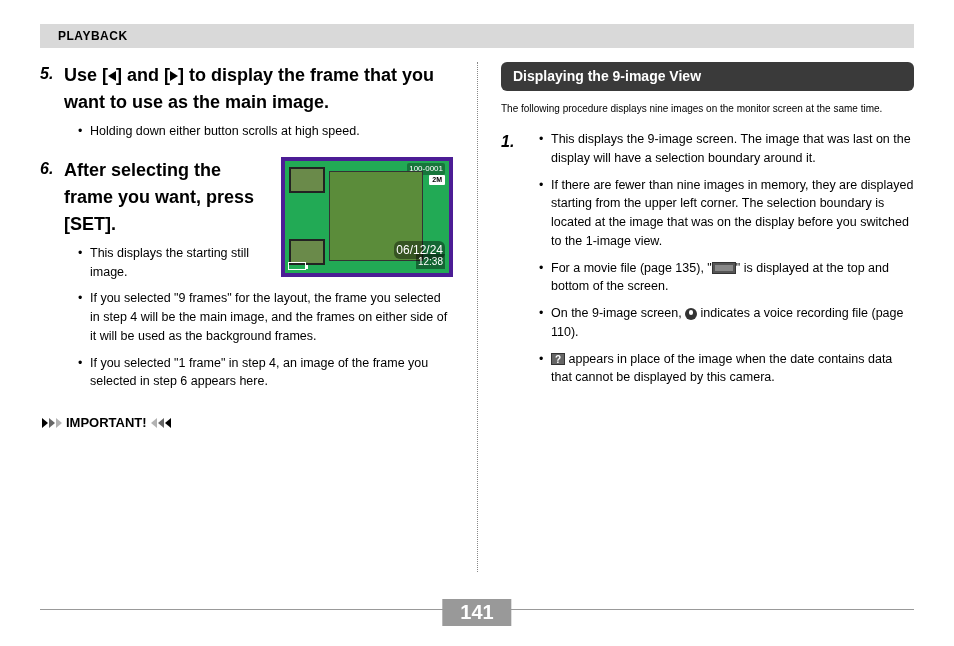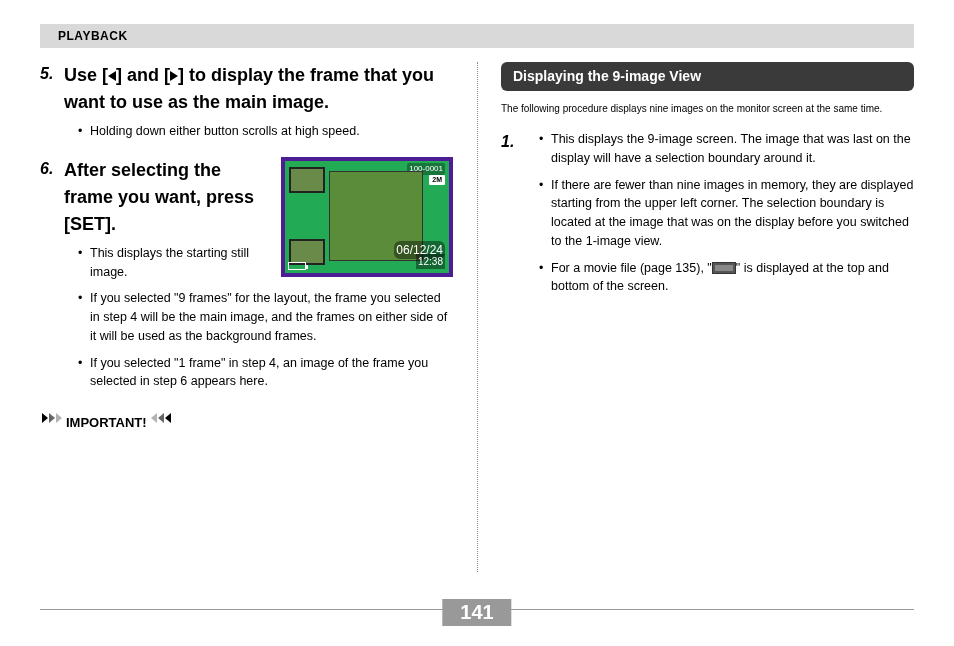--- a/index.html
+++ b/index.html
@@ -24,21 +24,21 @@
   .lcd .sizebadge { position: absolute; top: 14px; right: 4px; background: #fff; color: #000; font-size: 7px; font-weight: bold; padding: 0 3px; border-radius: 1px; }
   .lcd .strip { position: absolute; left: 4px; width: 38px; }
   .lcd .strip.top { top: 6px; }
   .lcd .strip.bot { bottom: 6px; }
   .lcd .strip .th { width: 36px; height: 26px; background: #6a8a4a; border: 2px solid #222; margin-bottom: 2px; }
   .lcd .main { position: absolute; left: 44px; top: 10px; right: 26px; bottom: 12px; background: #5b8c3a; border: 1px solid #333; }
   .lcd .date { position: absolute; bottom: 14px; right: 4px; color: #fff; font-size: 12px; background: rgba(0,0,0,0.4); padding: 0 2px; border-radius: 6px; }
   .lcd .time { position: absolute; bottom: 4px; right: 4px; color: #fff; font-size: 10px; background: rgba(0,0,0,0.4); padding: 0 2px; }
   .lcd .batt { position: absolute; bottom: 3px; left: 3px; width: 18px; height: 8px; border: 1px solid #fff; }
   .lcd .batt::after { content: ""; position: absolute; right: -3px; top: 2px; width: 2px; height: 4px; background: #fff; }
-  .important-row { display: flex; gap: 4px; margin-top: 14px; margin-bottom: 4px; margin-left: 2px; }
+  .important-row { display: flex; align-items: center; gap: 4px; margin-top: 14px; margin-bottom: 4px; margin-left: 2px; }
   .important-row .lbl { font-weight: bold; font-size: 13px; }
   .imp-icon { display: inline-flex; gap: 1px; }
   .imp-icon .t { width: 0; height: 0; border-top: 5px solid transparent; border-bottom: 5px solid transparent; }
   .imp-icon.right .t { border-left: 6px solid #000; border-right: none; }
   .imp-icon.left .t { border-right: 6px solid #000; border-left: none; }
   .imp-icon .t.fade1 { opacity: 0.6; }
   .imp-icon .t.fade2 { opacity: 0.3; }
   .section-pill { background: #3a3a3a; color: #fff; border-radius: 6px; padding: 4px 12px; font-weight: bold; font-size: 14px; margin-bottom: 10px; display: inline-block; width: 100%; }
   .inline-icon { display: inline-block; vertical-align: middle; }
   .icon-multigrid { width: 14px; height: 10px; background: #000; position: relative; border-radius: 1px; }
@@ -135,20 +135,26 @@
 
       <div class="step">
         <div class="num">1.</div>
         <div class="body">
           <ul class="bullets">
             <li>This displays the 9-image screen. The image that was last on the display will have a selection boundary around it.</li>
             <li>If there are fewer than nine images in memory, they are displayed starting from the upper left corner. The selection boundary is located at the image that was on the display before you switched to the 1-image view.</li>
             <li>
               <span>For a movie file (page 135), "</span><span class="inline-icon icon-filmstrip"></span><span>" is displayed at the top and bottom of the screen.</span>
             </li>
+            <li>
+              <span>On the 9-image screen, </span><span class="inline-icon icon-mic"></span><span> indicates a voice recording file (page 110).</span>
+            </li>
+            <li>
+              <span class="inline-icon icon-q">?</span><span> appears in place of the image when the date contains data that cannot be displayed by this camera.</span>
+            </li>
           </ul>
         </div>
       </div>
 
     </div>
 
   </div>
 
   <div class="bottom-rule"></div>
   <div class="page-number">141</div>

